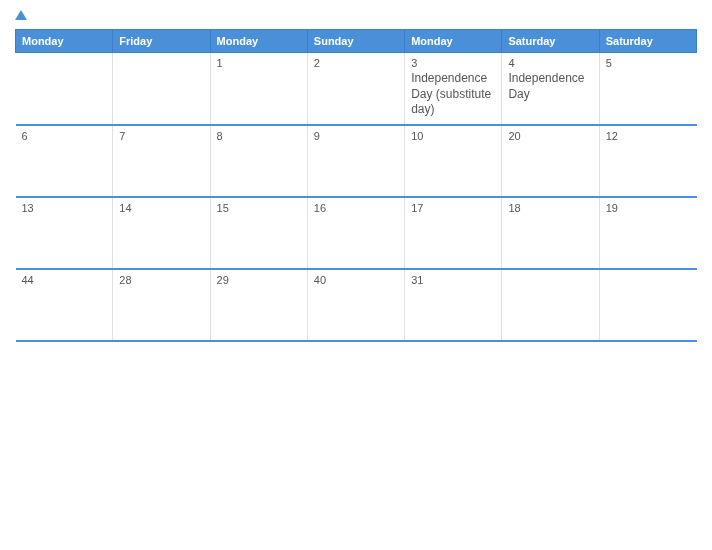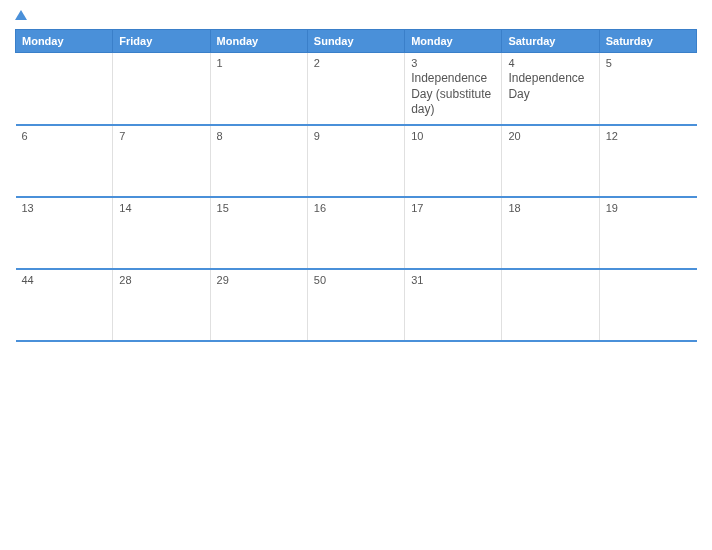--- a/index.html
+++ b/index.html
@@ -198,21 +198,21 @@
           <td>
             <span class="day-number">44</span>
           </td>
           <td>
             <span class="day-number">28</span>
           </td>
           <td>
             <span class="day-number">29</span>
           </td>
           <td>
-            <span class="day-number">50</span>
+            <span class="day-number">40</span>
           </td>
           <td>
             <span class="day-number">31</span>
           </td>
           <td class="empty-cell"></td>
           <td class="empty-cell"></td>
         </tr>
       </tbody>
   </table>
 </div>

